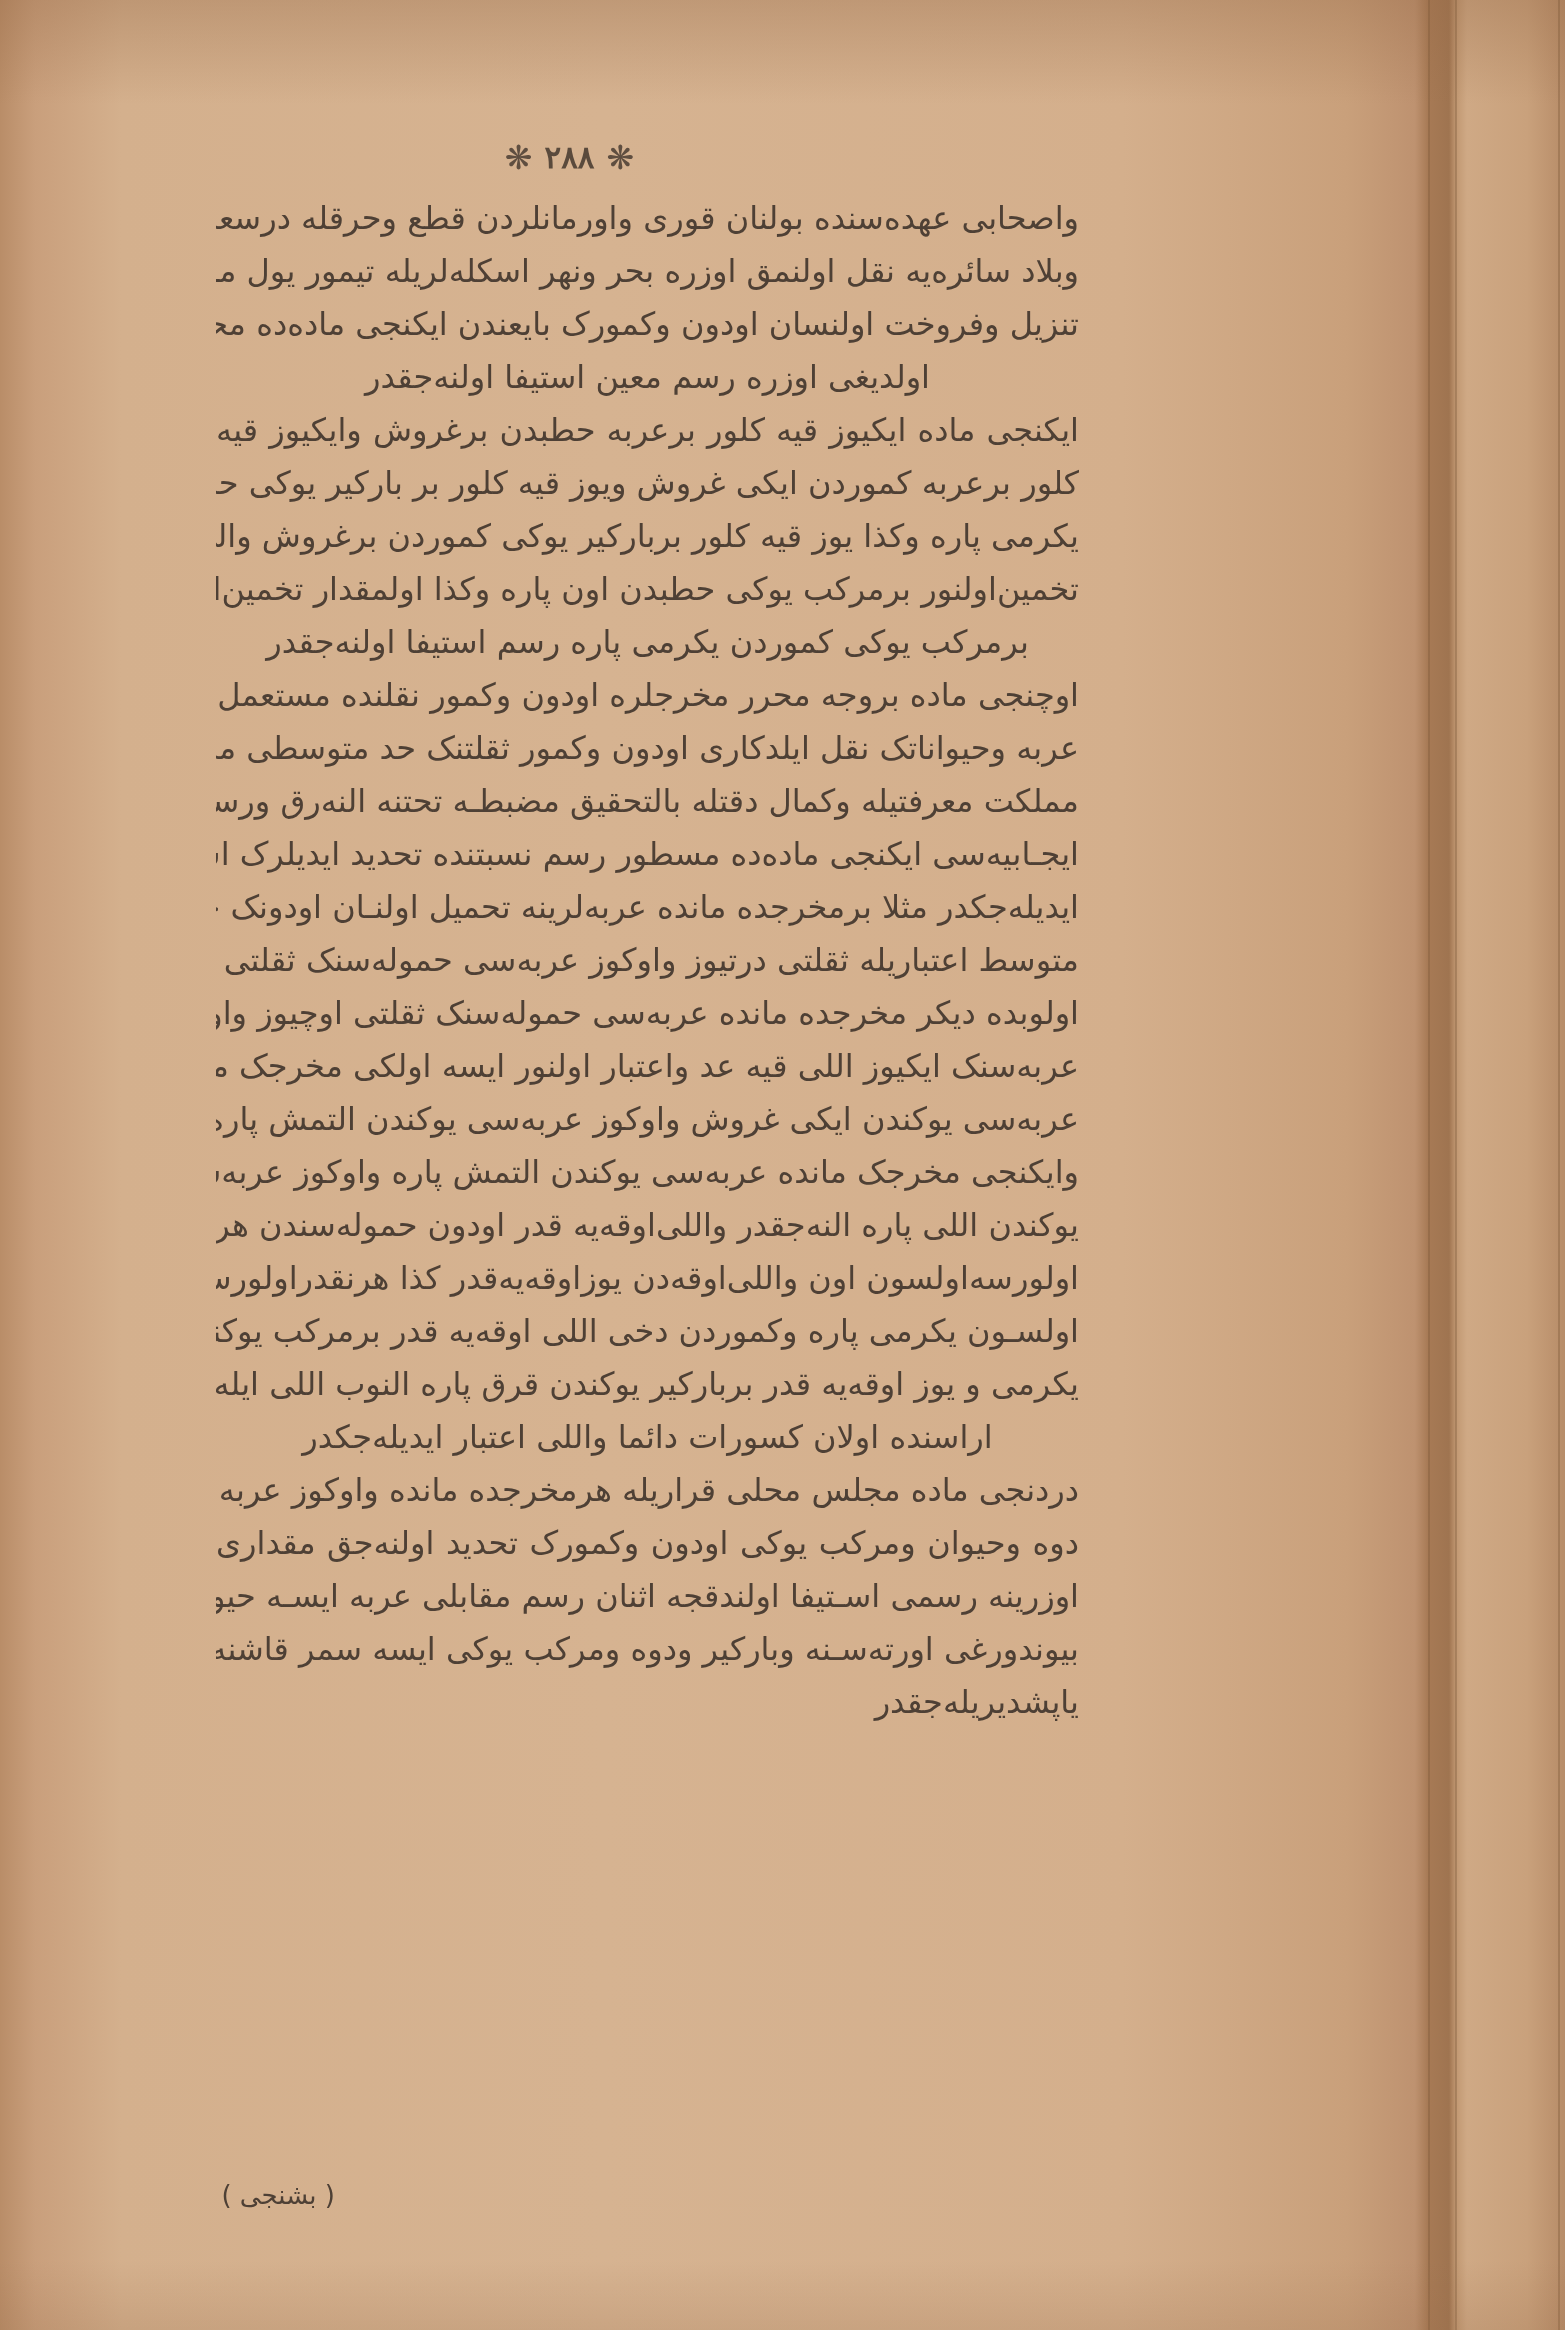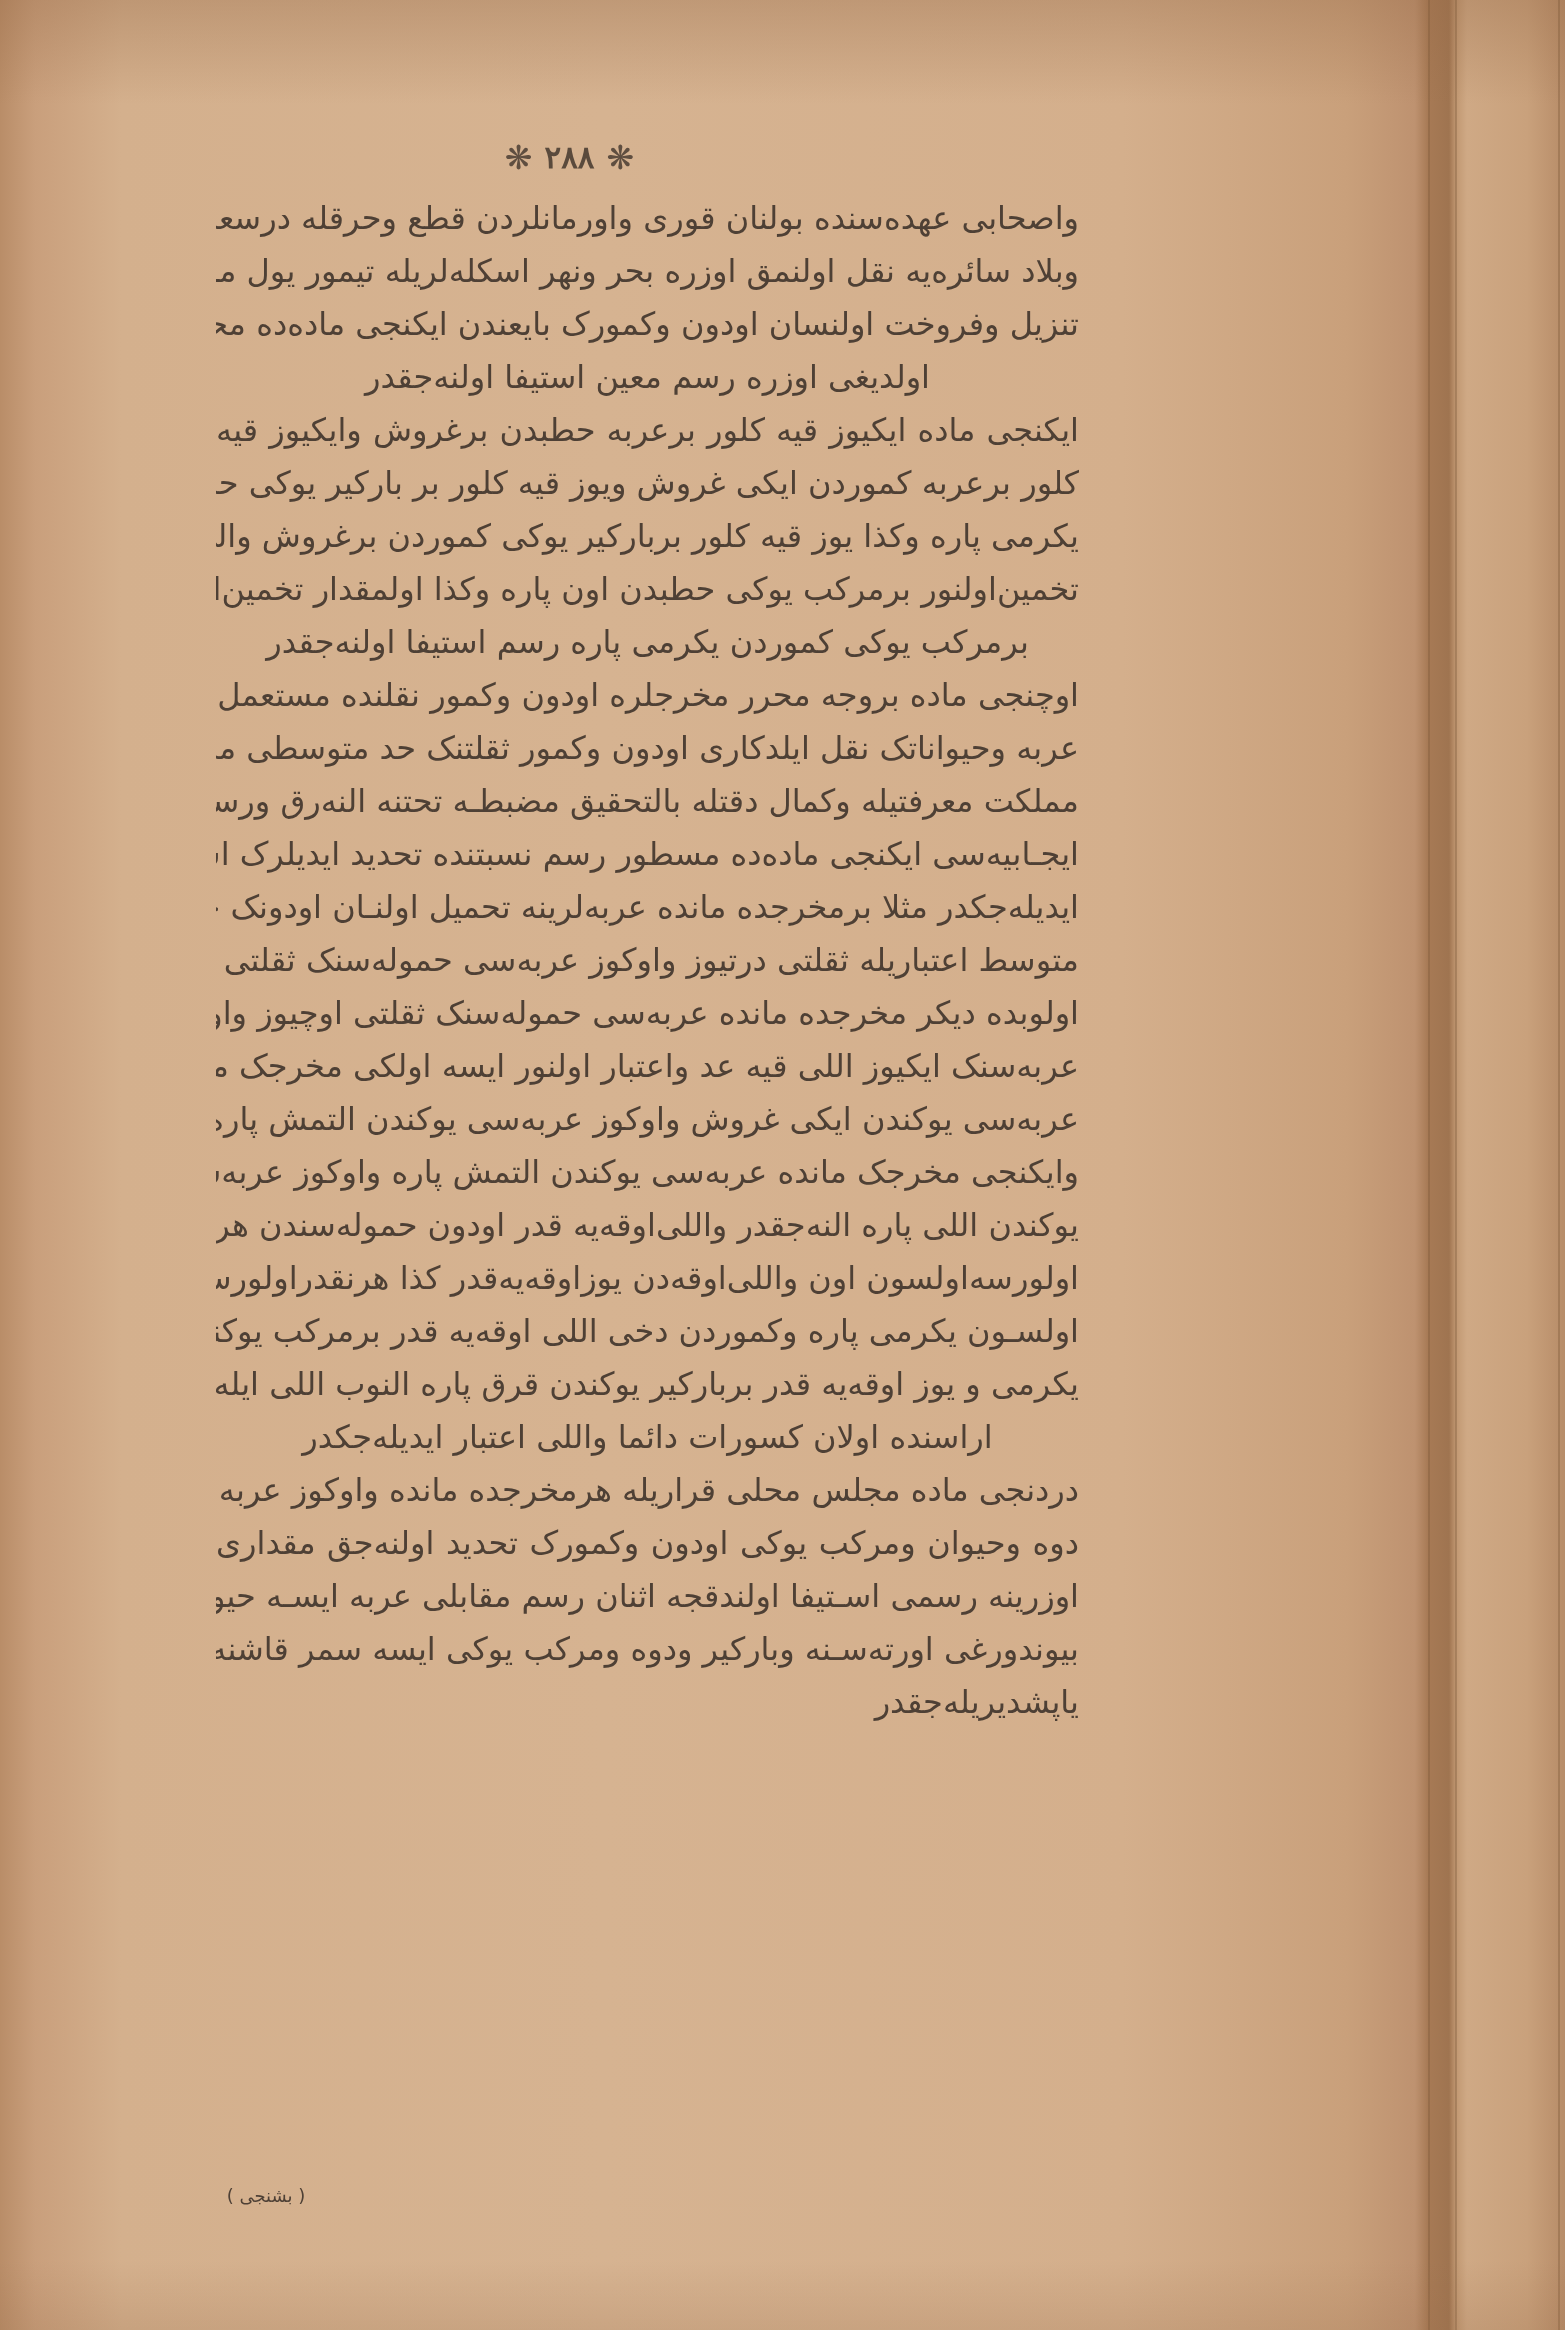--- a/index.html
+++ b/index.html
@@ -107,24 +107,24 @@
     .line.centered-last {
       text-align-last: center;
     }
     .catchword {
       position: absolute;
       left: 197px;
       top: 2174px;
       width: 138px;
       height: 43px;
       direction: rtl;
-      text-align: center;
+      text-align: right;
       color: #4e4035;
       font-family: "DejaVu Sans", sans-serif;
-      font-size: 18px;
+      font-size: 26px;
       line-height: 43px;
     }
   </style>
 </head>
 <body>
 
 <div class="page">
   <div class="spine-line" style="left:1428px"></div>
   <div class="spine-line" style="left:1455px"></div>
   <div class="spine-line" style="left:1558px"></div>

